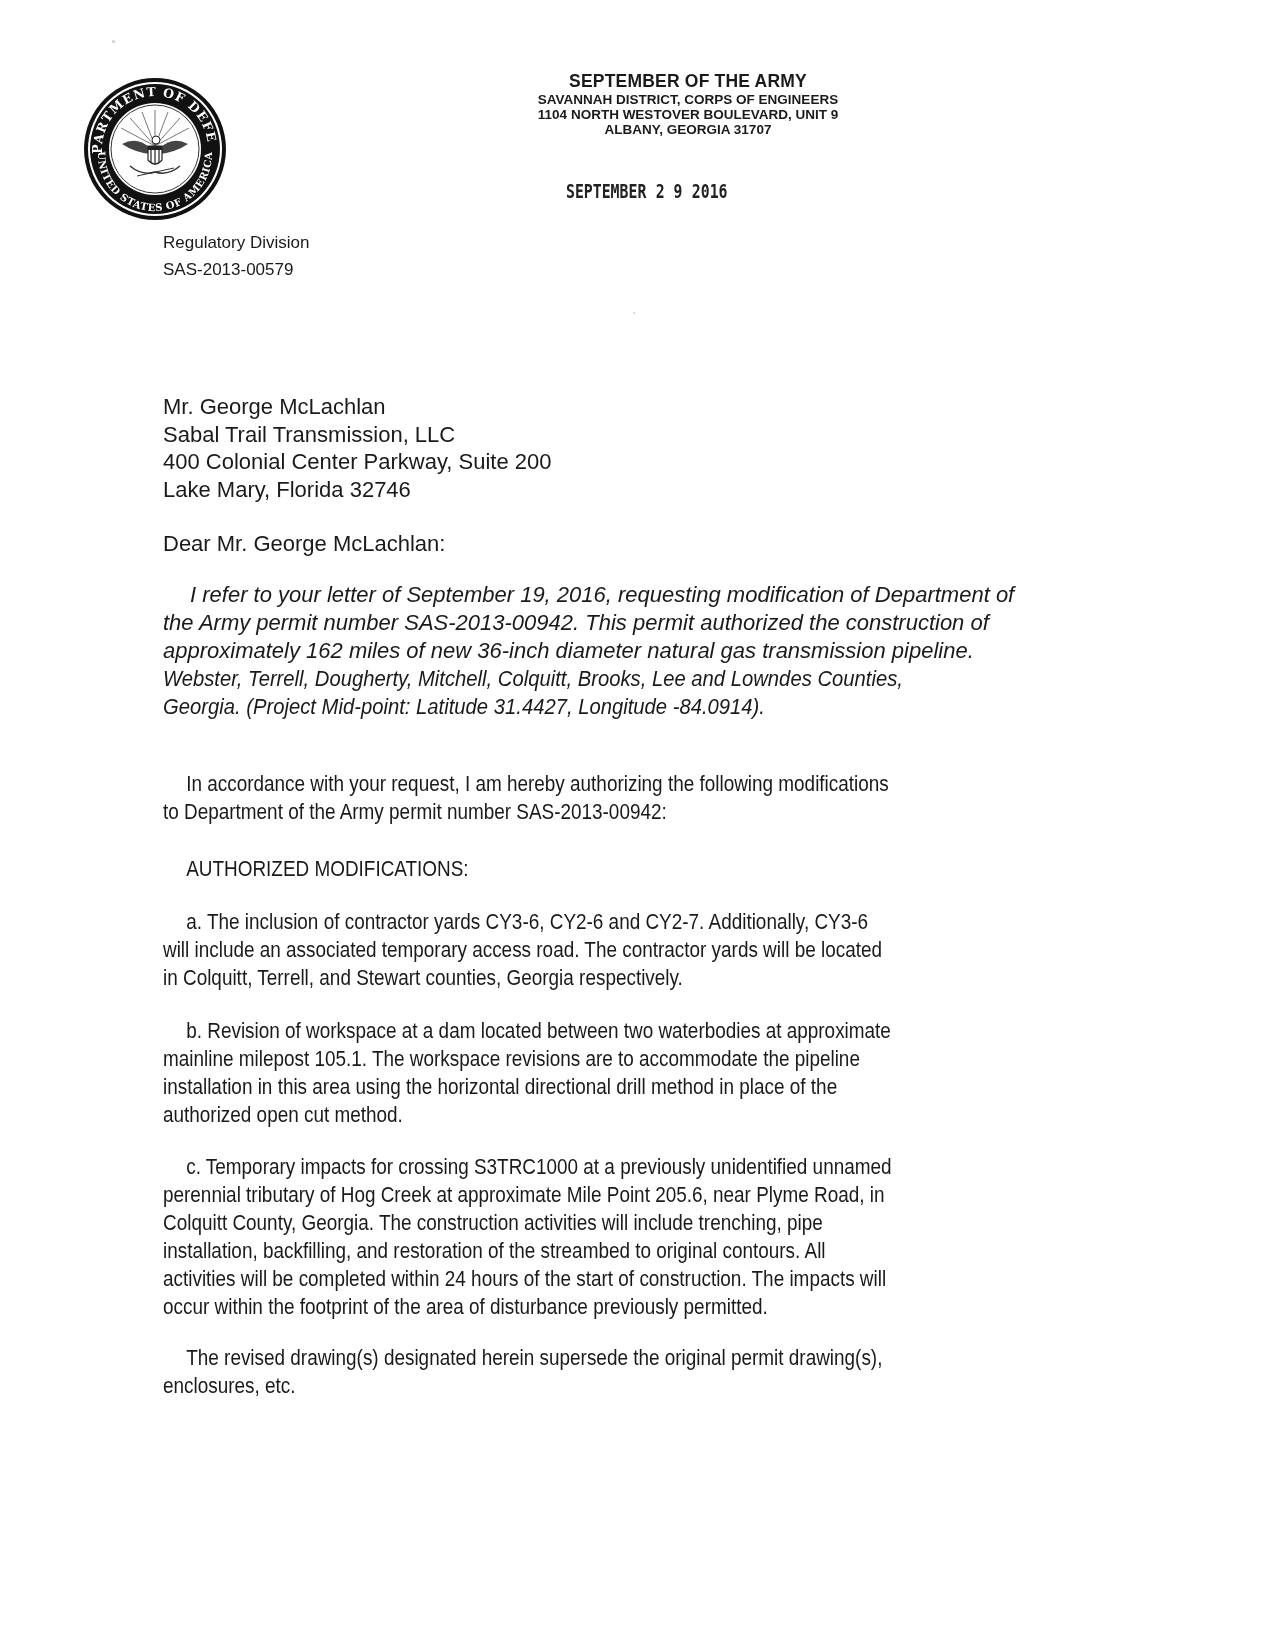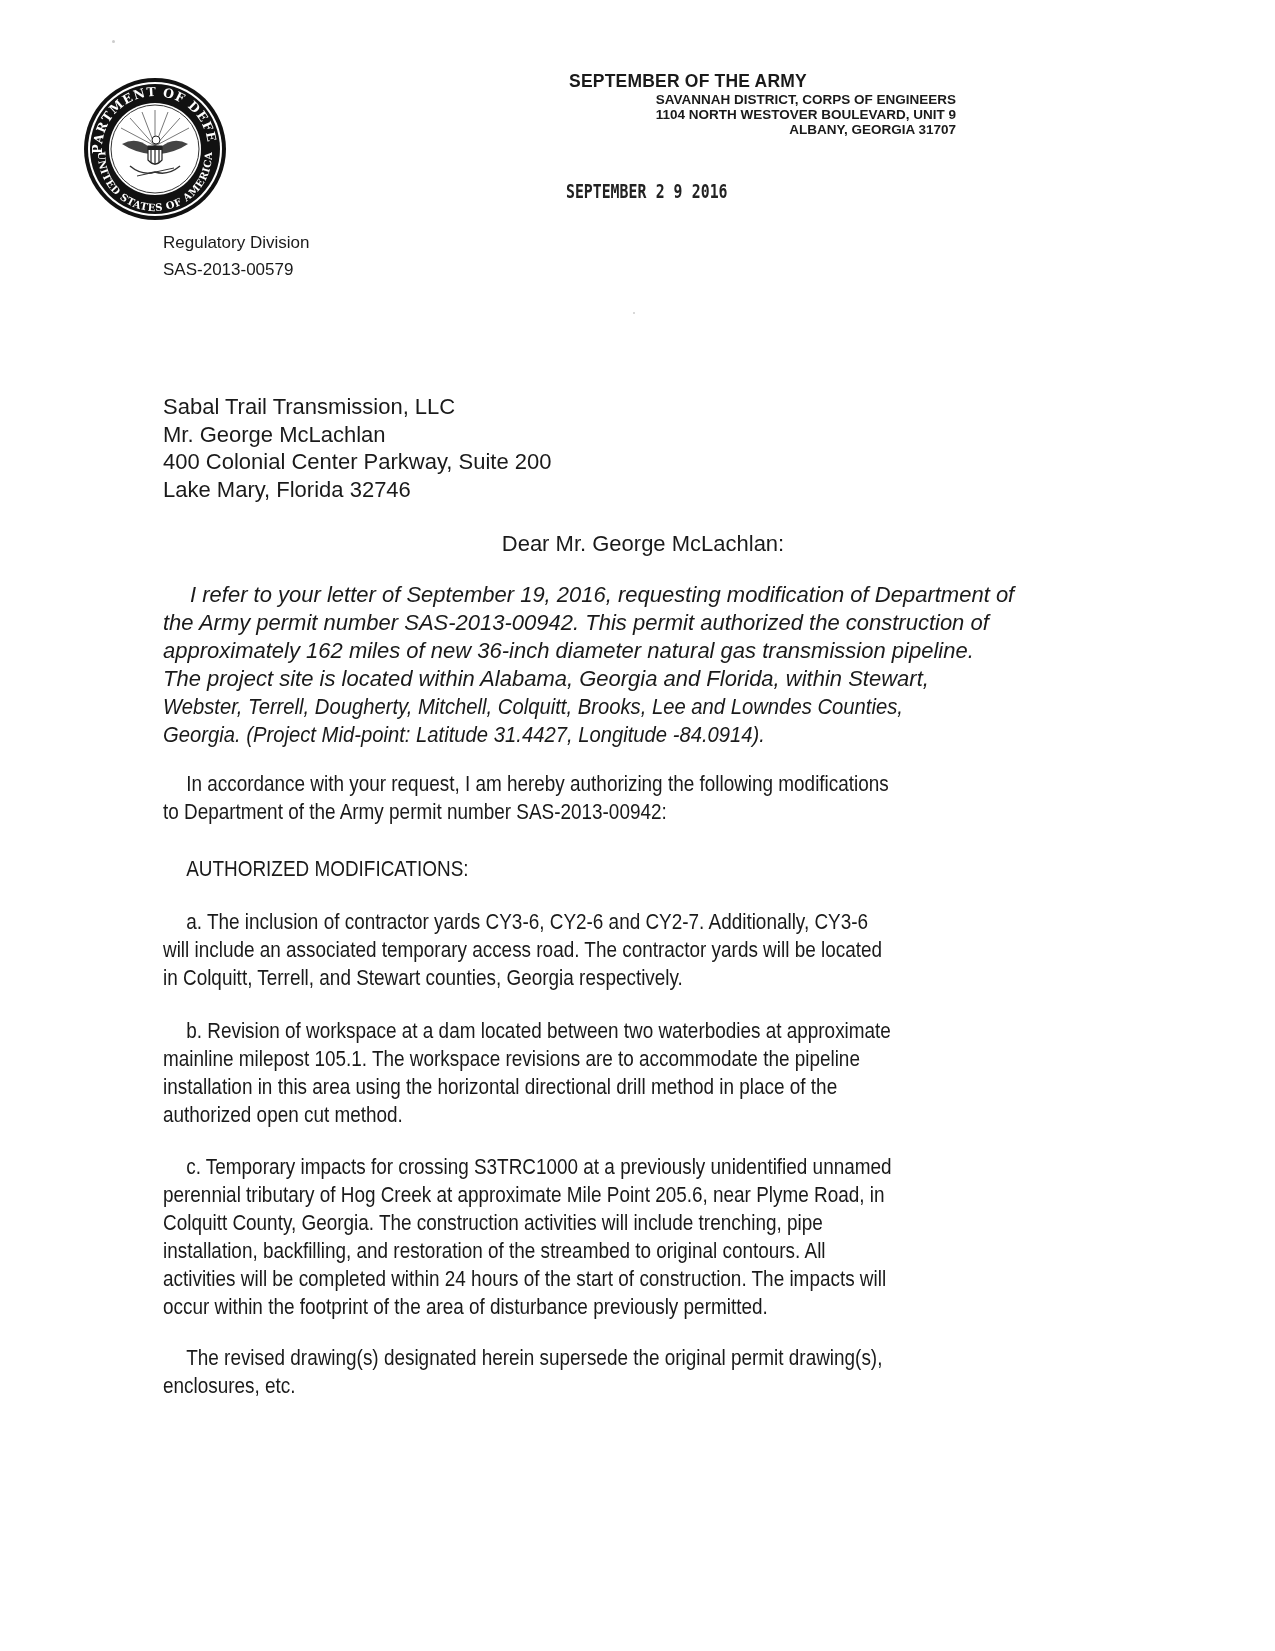--- a/index.html
+++ b/index.html
@@ -9,21 +9,21 @@
       font-family: "Liberation Sans", sans-serif;
     }
     .seal {
       position: absolute; left: 82px; top: 76px; width: 146px; height: 146px;
     }
     .letterhead {
       position: absolute; left: 420px; top: 72px; width: 536px;
       text-align: center; font-weight: bold; line-height: 1.12;
     }
     .lh-title { font-size: 17.5px; letter-spacing: 0.2px; }
-    .lh-sub { font-size: 13.5px; text-align: right; }
+    .lh-sub { font-size: 13.5px; }
     .date-stamp {
       position: absolute; left: 566px; top: 180px;
       font-family: "DejaVu Sans Mono", monospace; font-weight: bold;
       font-size: 19px; letter-spacing: 0px; transform: scaleX(0.78); transform-origin: left top;
       color: #222;
     }
     .date-stamp .d { margin-left: 12px; }
     .block { position: absolute; left: 163px; width: 960px; font-size: 22px; line-height: 28px; }
     .line { display: block; white-space: nowrap; }
     .condensed { transform: scaleX(0.86); transform-origin: left top; }
@@ -89,35 +89,34 @@
 <div class="date-stamp">
   <span>SEPTEMBER</span><span class="d">2 9</span><span class="d">2016</span>
 </div>
 
 <div class="block" style="top:229px; font-size:17px; line-height:27px;">
   <span class="line">Regulatory Division</span>
   <span class="line">SAS-2013-00579</span>
 </div>
 
 <div class="block" style="top:393px; line-height:27.5px;">
+  <span class="line">Mr. George McLachlan</span>
   <span class="line">Sabal Trail Transmission, LLC</span>
-  <span class="line">Mr. George McLachlan</span>
   <span class="line">400 Colonial Center Parkway, Suite 200</span>
   <span class="line">Lake Mary, Florida  32746</span>
 </div>
 
-<div class="block" style="top:530px;text-align:center;">
+<div class="block" style="top:530px;">
   <span class="line">Dear Mr. George McLachlan:</span>
 </div>
 
 <div class="block" style="top:581px;font-style:italic;">
   <span class="line indent">I refer to your letter of September 19, 2016, requesting modification of Department of</span>
   <span class="line">the Army permit number SAS-2013-00942.  This permit authorized the construction of</span>
   <span class="line">approximately 162 miles of new 36-inch diameter natural gas transmission pipeline.</span>
-  <span class="line">The project site is located within Alabama, Georgia and Florida, within Stewart,</span>
   <span class="line condensed" style="transform:scaleX(0.92);">Webster, Terrell, Dougherty, Mitchell, Colquitt, Brooks, Lee and Lowndes Counties,</span>
   <span class="line condensed" style="transform:scaleX(0.92);">Georgia. (Project Mid-point: Latitude 31.4427, Longitude -84.0914).</span>
 </div>
 
 <div class="block condensed" style="top:770px;">
   <span class="line indent">In accordance with your request, I am hereby authorizing the following modifications</span>
   <span class="line">to Department of the Army permit number SAS-2013-00942:</span>
 </div>
 
 <div class="block condensed" style="top:855px;">

